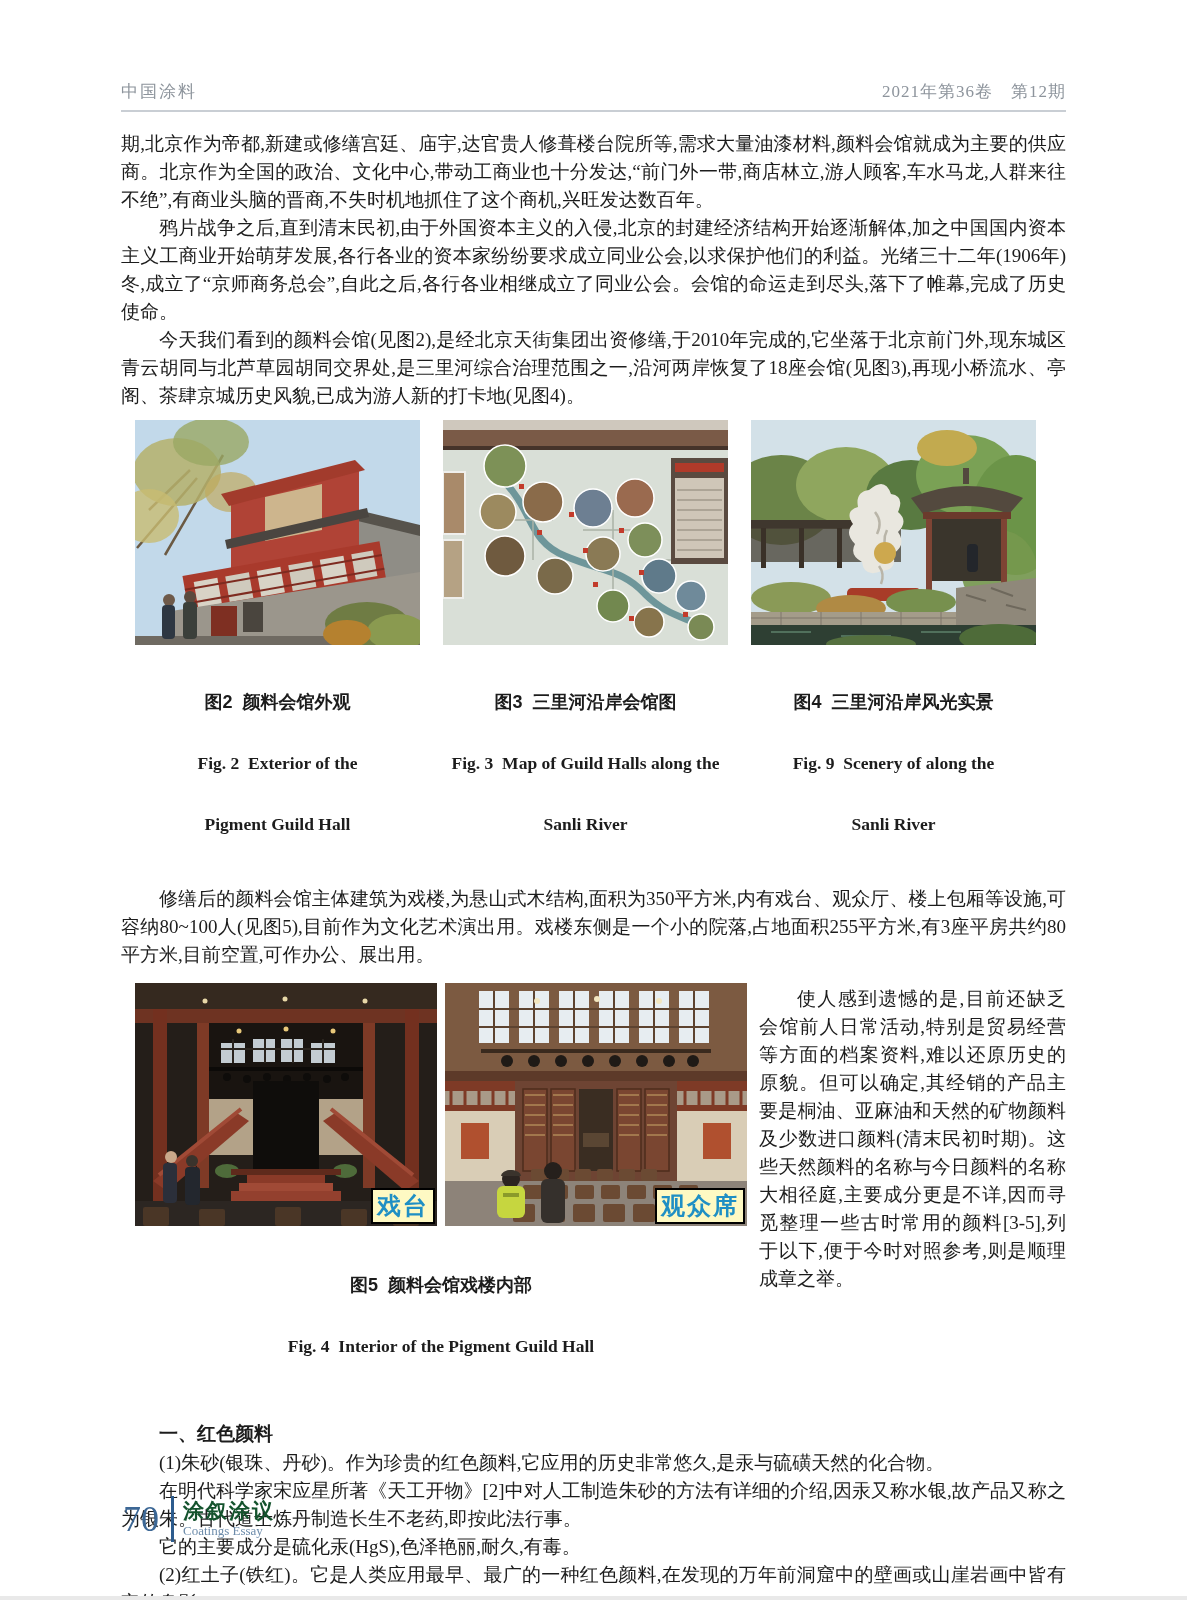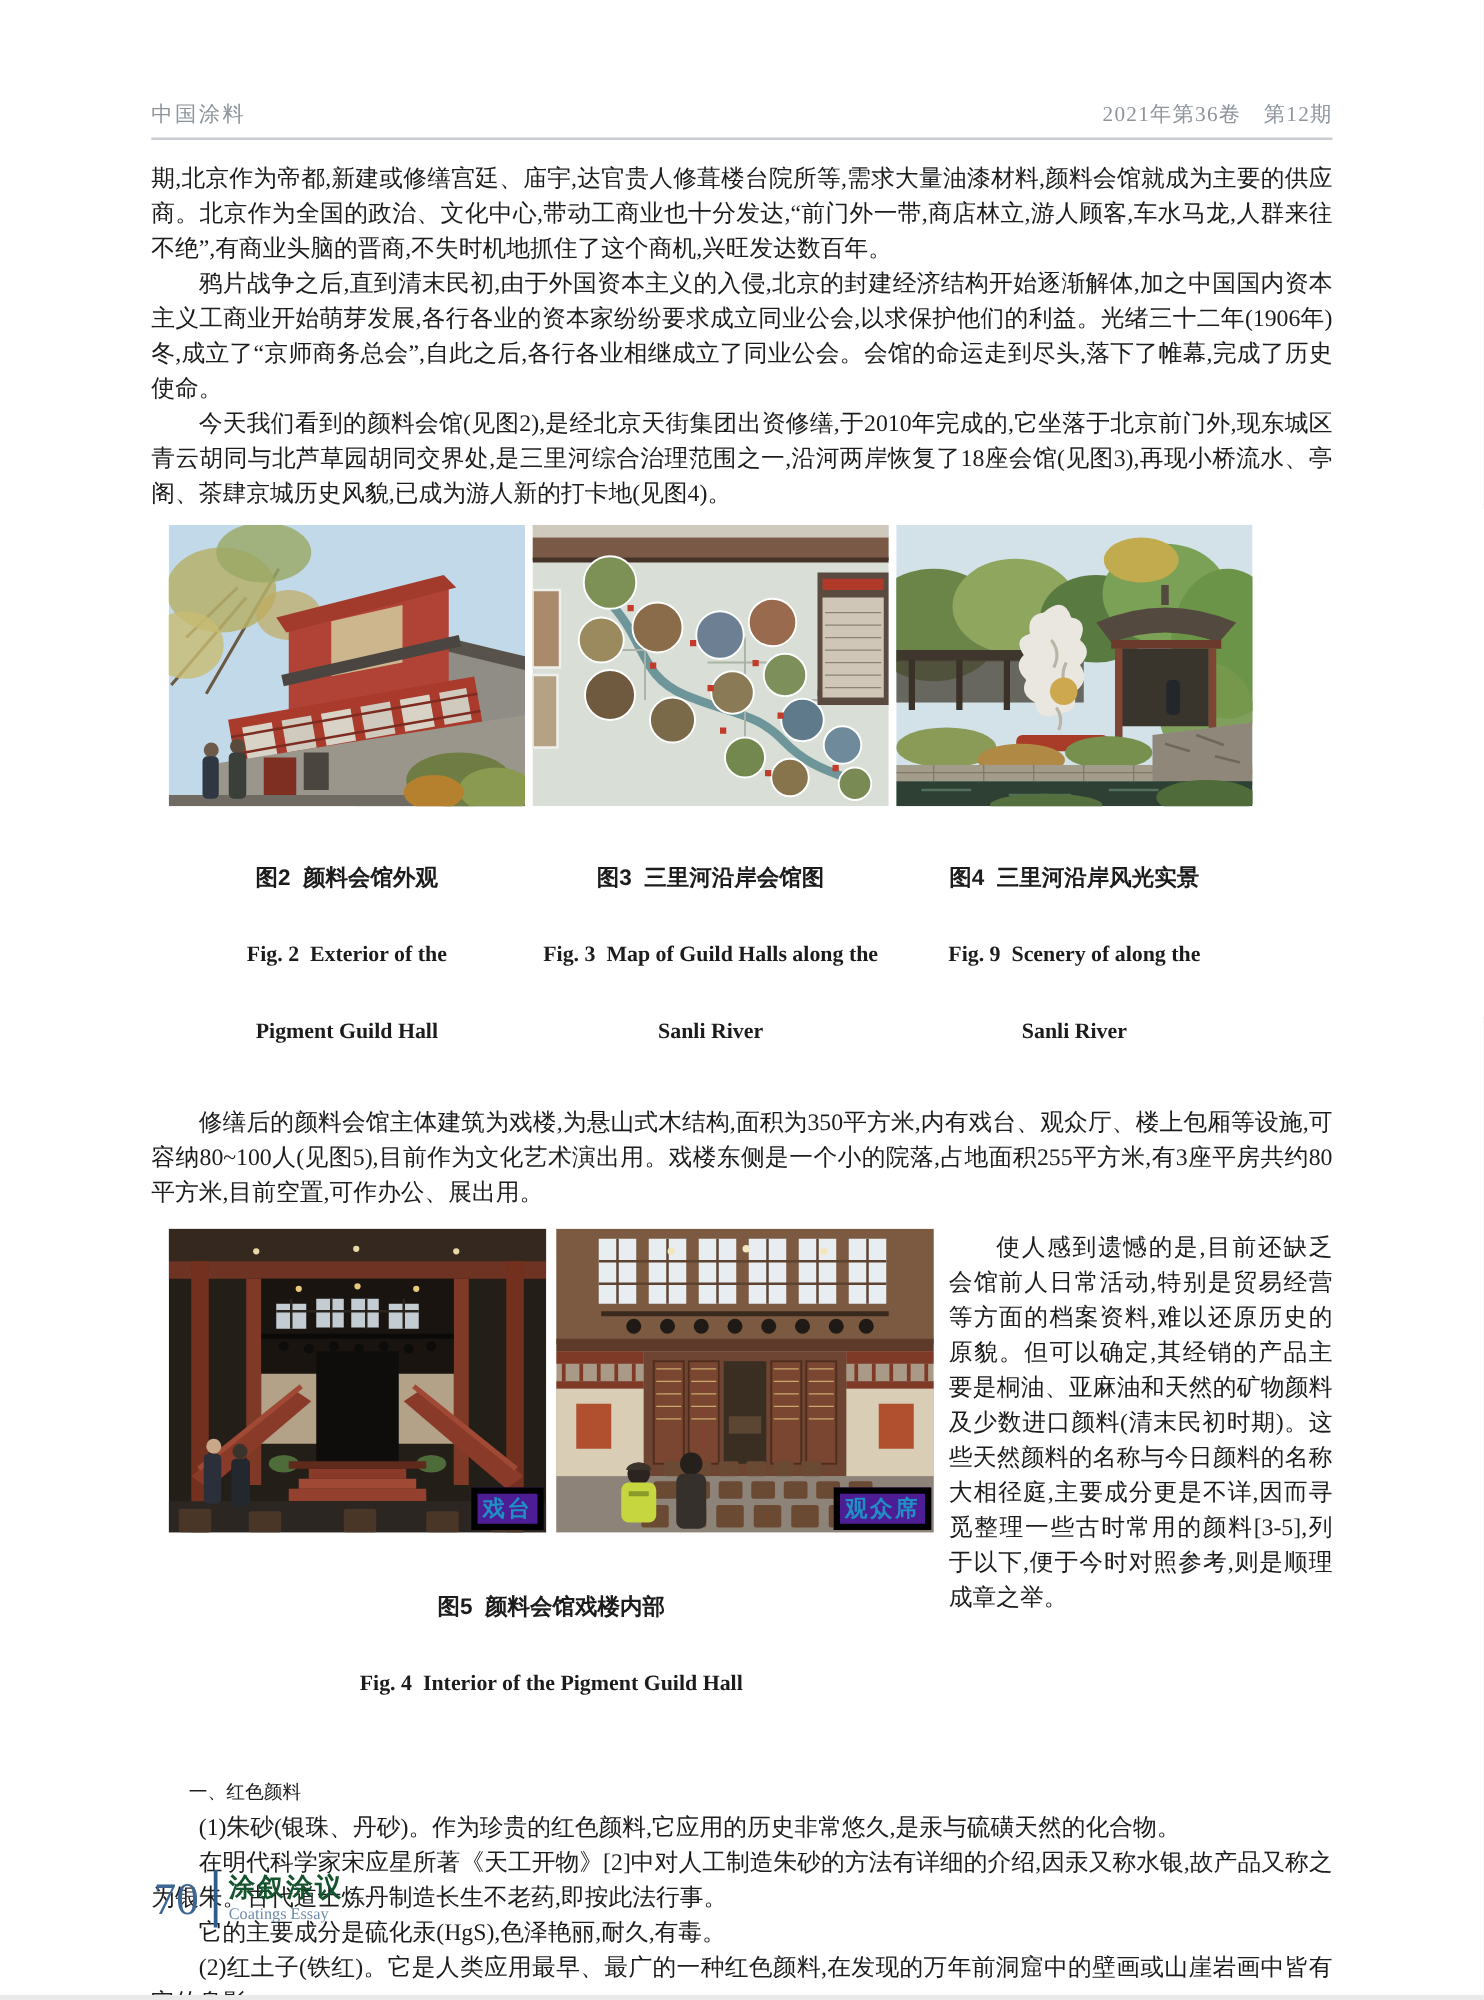--- a/index.html
+++ b/index.html
@@ -8,38 +8,38 @@
   
   .hdr{display:flex;justify-content:space-between;align-items:flex-end;
        margin:80px 121px 0 121px;padding-bottom:7px;border-bottom:2px solid #c9ced4;
        color:#8d949c;font-size:17px;font-family:"Liberation Sans",sans-serif;letter-spacing:2px;}
   .hdr .issue{letter-spacing:1px;font-family:Liberation Serif, serif;}
   
   .para{margin:0 121px;font-size:19px;line-height:28px;text-align:justify;text-indent:2em;}
   .para.noindent{text-indent:0;}
   .para.first{margin-top:18px;}
   
-  .figrow{display:flex;gap:6px;margin:10px 121px 0 135px;}
+  .figrow{display:flex;gap:23px;margin:10px 121px 0 135px;}
   .figbox{width:285px;}
   .photo{display:block;width:100%;}
   .cap{margin-top:8px;text-align:center;white-space:pre-wrap;}
   .cap .zh{font-family:"Liberation Sans",sans-serif;font-weight:bold;font-size:18px;line-height:26px;}
   .cap .en{font-family:"Liberation Serif",serif;font-weight:bold;font-size:17.5px;line-height:25px;}
   
   .midrow{display:flex;gap:12px;margin:14px 121px 0 135px;}
   .fig5block{width:612px;flex:none;}
   .fig5photos{display:flex;gap:8px;}
   .photo-wrap{position:relative;width:302px;height:243px;flex:none;}
-  .photo-label{position:absolute;right:2px;bottom:2px;background:#4c1d95;border:5px solid #000000;
-      padding:0 4px;font-family:"Liberation Sans",sans-serif;font-weight:bold;font-size:18px;
+  .photo-label{position:absolute;right:2px;bottom:2px;background:#fef9c3;border:2px solid #000000;
+      padding:0 4px;font-family:"Liberation Sans",sans-serif;font-weight:bold;font-size:24px;
       color:#1f8fc4;letter-spacing:2px;}
   .sidecol{flex:1;font-size:19px;line-height:28px;text-align:justify;text-indent:2em;margin-top:2px;}
   
   .sections{margin:24px 121px 0 121px;}
-  .sec-h{font-size:15px;line-height:30px;font-weight:normal;text-indent:2em;}
+  .sec-h{font-size:19px;line-height:30px;font-weight:bold;text-indent:2em;}
   
   .ftr{position:absolute;left:123px;top:1496px;display:flex;align-items:center;}
   .ftr .pn{font-size:36px;color:#3c6795;margin-right:12px;font-family:"Liberation Serif",serif;}
   .ftr .bar{width:3px;height:46px;background:#2d5c8e;margin-right:9px;}
   .ftr .col .zh{font-family:"Liberation Sans",sans-serif;font-weight:bold;font-size:21px;color:#14532d;letter-spacing:2px;line-height:24px;}
   .ftr .col .en{font-family:"Liberation Serif",serif;font-size:13px;color:#6d8cab;line-height:16px;}
 </style>
 </head>
 <body>
 

